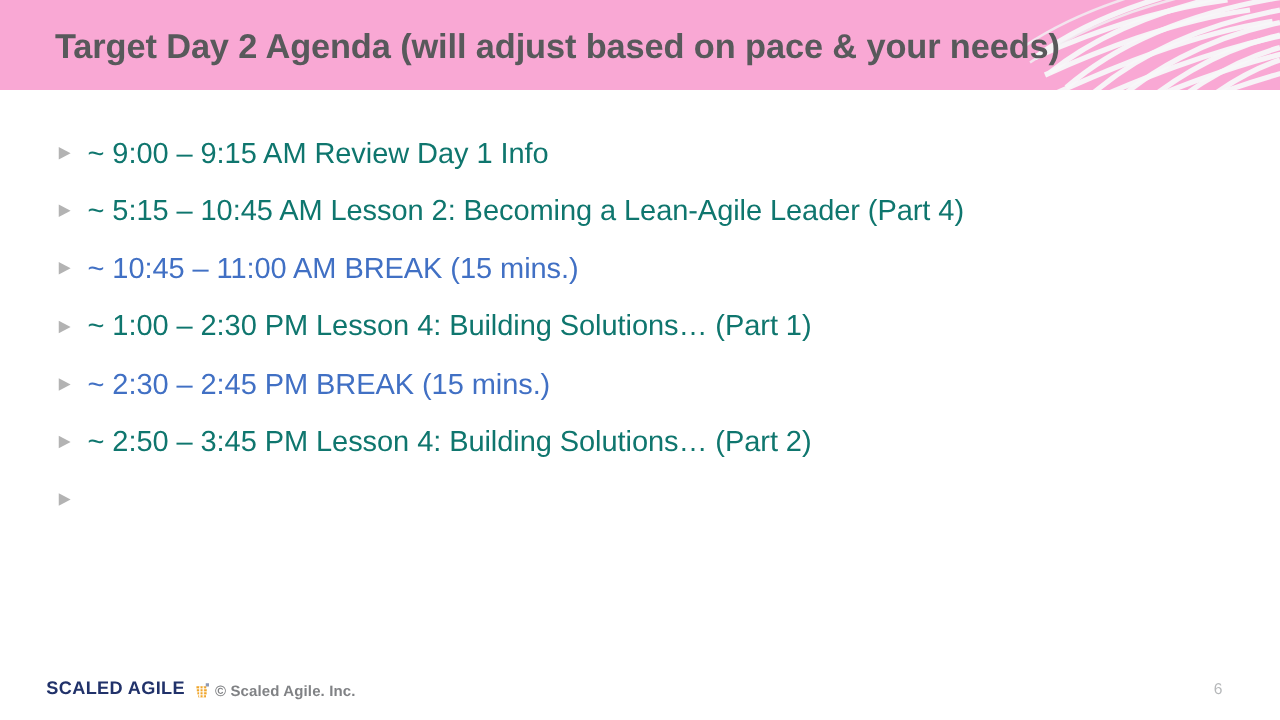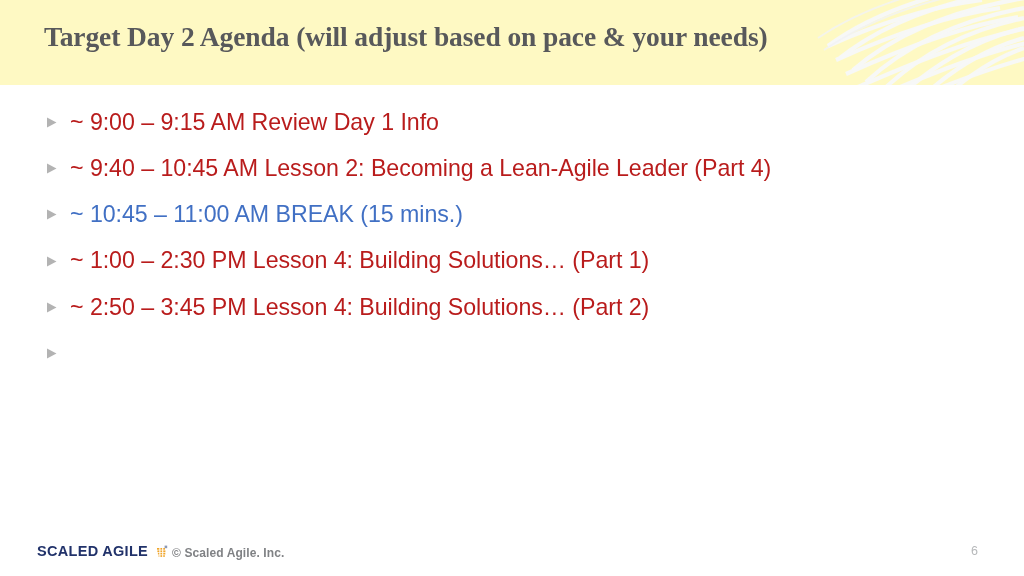--- a/index.html
+++ b/index.html
@@ -21,24 +21,23 @@
     height: 576px;
     background: #ffffff;
   }
 
   
   .header {
     position: absolute;
     left: 0;
     top: 0;
     width: 1024px;
-    height: 85px;
-    background: #fef9c3;
+    height: 72px;
+    background: #f9a8d4;
     overflow: hidden;
-    font-family: Liberation Serif, serif;
   }
   .header-mesh {
     position: absolute;
     right: 0;
     top: -14px;
     width: 300px;
     height: 105px;
     pointer-events: none;
   }
   .title {
@@ -71,21 +70,21 @@
     display: flex;
     align-items: center;
     color: #b3b3b3;
     font-size: 15px;
     line-height: 1;
     padding-top: 1px;
   }
   .bullet svg { display: block; }
   .item-text {
     font-size: 23.2px;
-    color: #b91c1c;
+    color: #0f766e;
     line-height: 1.15;
     white-space: nowrap;
     letter-spacing: -0.05px;
   }
   .item-text.accent {
     color: #4170c4;
   }
 
   
   .footer {
@@ -93,21 +92,21 @@
     left: 0;
     bottom: 0;
     width: 1024px;
     height: 40px;
   }
   .logo-wrap {
     position: absolute;
     left: 37px;
     top: 8px;
     display: flex;
-    align-items: center;
+    align-items: flex-end;
     gap: 8px;
   }
   .logo-text {
     font-size: 14.5px;
     font-weight: bold;
     color: #21326a;
     letter-spacing: 0.3px;
     line-height: 1;
   }
   .logo-mark {
@@ -180,21 +179,21 @@
       </span>
       <span class="item-text">~ 9:00 – 9:15 AM Review Day 1 Info</span>
     </div>
 
     <div class="agenda-item">
       <span class="bullet">
         <svg width="15" height="15" viewBox="0 0 15 15">
             <polygon points="3,2.5 12.5,7.5 3,12.5" fill="#b3b3b3"></polygon>
           </svg>
       </span>
-      <span class="item-text">~ 9:40 – 10:45 AM Lesson 2: Becoming a Lean-Agile Leader (Part 4)</span>
+      <span class="item-text">~ 5:15 – 10:45 AM Lesson 2: Becoming a Lean-Agile Leader (Part 4)</span>
     </div>
 
     <div class="agenda-item">
       <span class="bullet">
         <svg width="15" height="15" viewBox="0 0 15 15">
             <polygon points="3,2.5 12.5,7.5 3,12.5" fill="#b3b3b3"></polygon>
           </svg>
       </span>
       <span class="item-text accent">~ 10:45 – 11:00 AM BREAK (15 mins.)</span>
     </div>
@@ -203,20 +202,28 @@
 
     <div class="agenda-item">
       <span class="bullet">
         <svg width="15" height="15" viewBox="0 0 15 15">
             <polygon points="3,2.5 12.5,7.5 3,12.5" fill="#b3b3b3"></polygon>
           </svg>
       </span>
       <span class="item-text">~ 1:00 – 2:30 PM Lesson 4: Building Solutions… (Part 1)</span>
     </div>
 
+    <div class="agenda-item">
+      <span class="bullet">
+        <svg width="15" height="15" viewBox="0 0 15 15">
+            <polygon points="3,2.5 12.5,7.5 3,12.5" fill="#b3b3b3"></polygon>
+          </svg>
+      </span>
+      <span class="item-text accent">~ 2:30 – 2:45 PM BREAK (15 mins.)</span>
+    </div>
 
     <div class="agenda-item">
       <span class="bullet">
         <svg width="15" height="15" viewBox="0 0 15 15">
             <polygon points="3,2.5 12.5,7.5 3,12.5" fill="#b3b3b3"></polygon>
           </svg>
       </span>
       <span class="item-text">~ 2:50 – 3:45 PM Lesson 4: Building Solutions… (Part 2)</span>
     </div>
 

